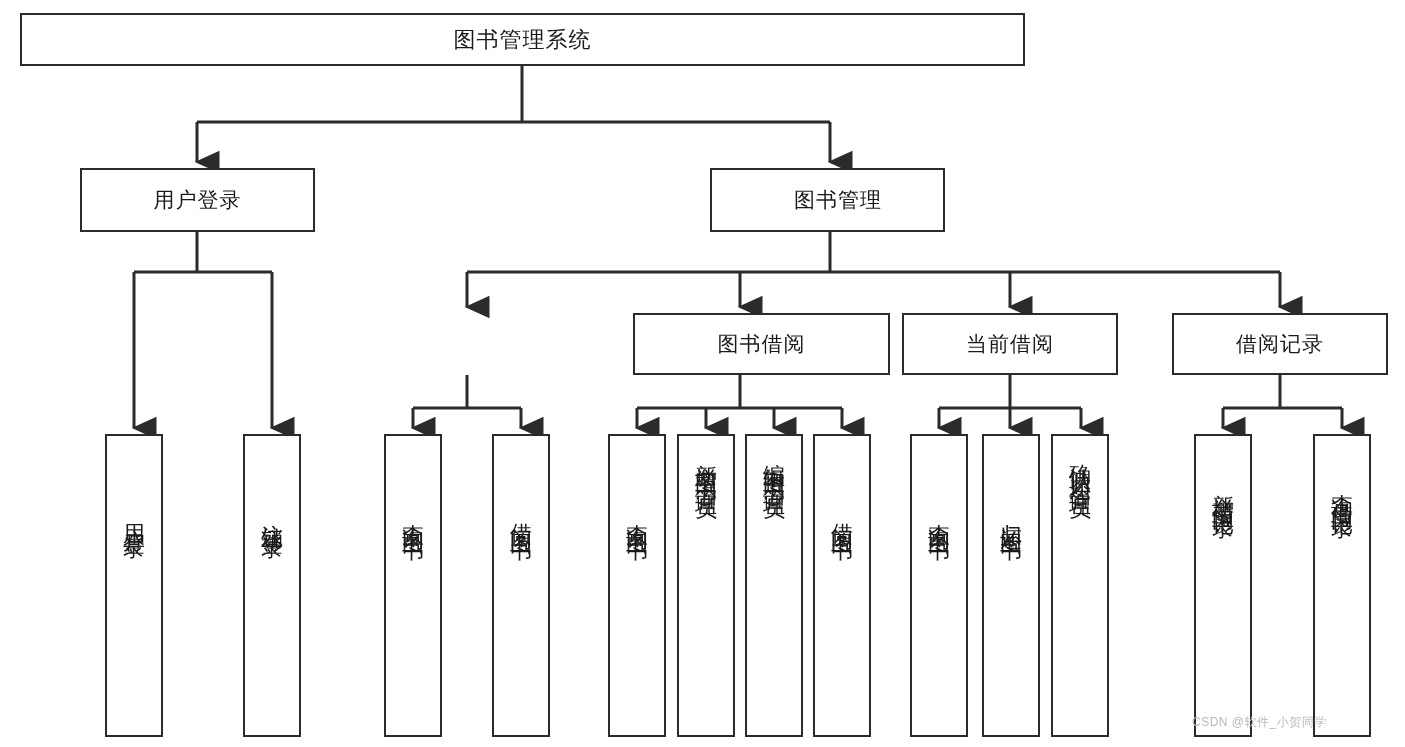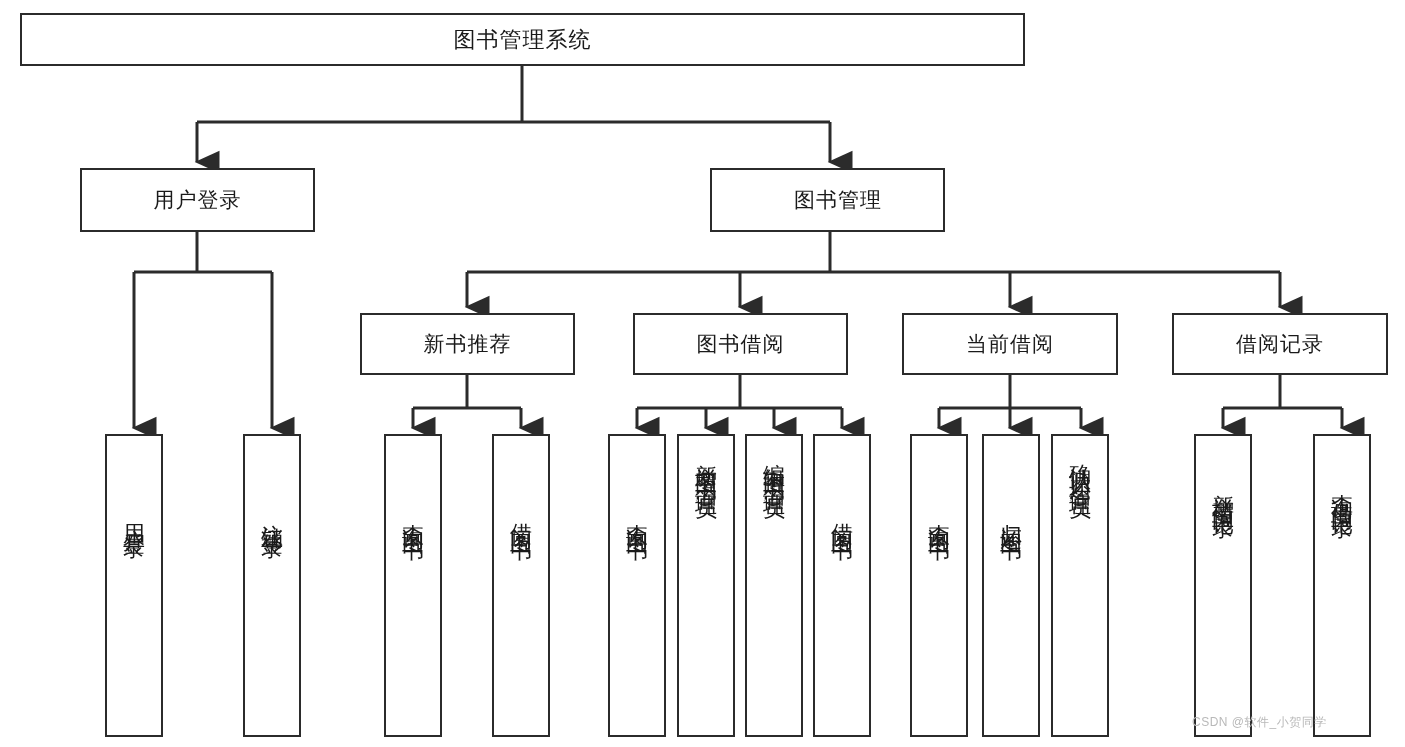--- a/index.html
+++ b/index.html
@@ -113,24 +113,21 @@
     <span class="lbl">图书管理系统</span>
   </div>
 
   <div class="node h-node" style="left:80px;top:168px;width:235px;height:64px;">
     <span class="lbl">用户登录</span>
   </div>
   <div class="node h-node" style="left:710px;top:168px;width:235px;height:64px;padding-left:21px;">
     <span class="lbl">图书管理</span>
   </div>
 
-  <div class="node h-node" style="left:360px;top:313px;width:215px;height:62px;">
-    <span class="lbl">新书推荐</span>
-  </div>
-  <div class="node h-node" style="left:633px;top:313px;width:215px;height:62px;">
+  <div class="node h-node" style="left:633px;top:313px;width:257px;height:62px;">
     <span class="lbl">图书借阅</span>
   </div>
   <div class="node h-node" style="left:1172px;top:313px;width:216px;height:62px;">
     <span class="lbl">借阅记录</span>
   </div>
   <div class="node h-node" style="left:902px;top:313px;width:216px;height:62px;">
     <span class="lbl">当前借阅</span>
   </div>
 
   <div class="node v-node" style="left:105px;top:434px;width:58px;height:303px;padding-top:70px;">

